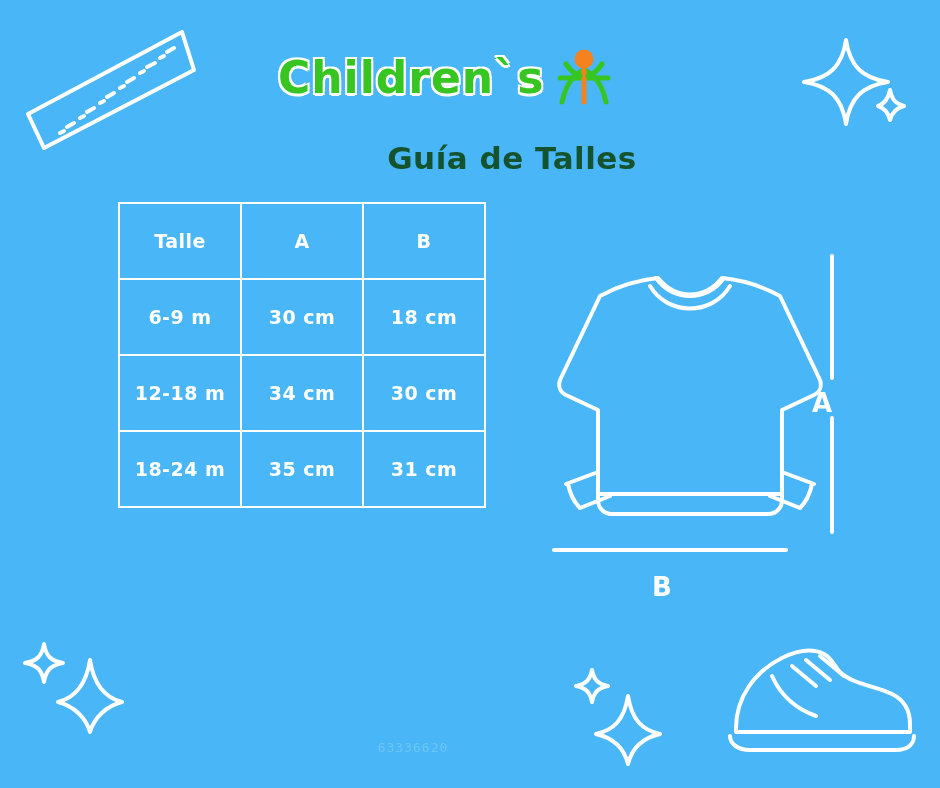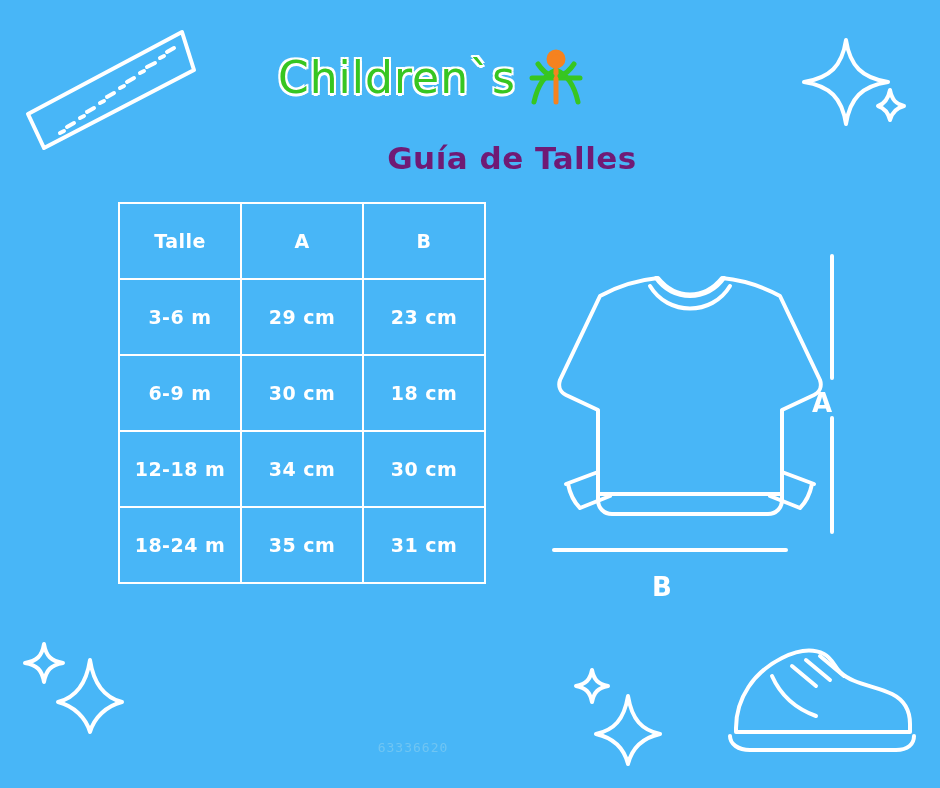--- a/index.html
+++ b/index.html
@@ -25,21 +25,21 @@
   #brand {
     position: absolute;
     left: 278px;
     top: 48px;
     display: flex;
     align-items: center;
     gap: 10px;
   }
   #brand-text {
     font-family: "DejaVu Sans", sans-serif;
-    font-weight: normal;
+    font-weight: bold;
     font-size: 44px;
     letter-spacing: 1px;
     color: #37c621;
     -webkit-text-stroke: 2px #ffffff;
     paint-order: stroke fill;
     text-shadow:
       -2px -2px 0 #ffffff,
        2px -2px 0 #ffffff,
       -2px  2px 0 #ffffff,
        2px  2px 0 #ffffff,
@@ -53,21 +53,21 @@
 
   
   #subtitle {
     position: absolute;
     left: 0;
     top: 140px;
     width: 940px;
     text-align: center;
     padding-left: 84px;
     box-sizing: border-box;
-    color: #701a75;
+    color: #14532d;
     font-size: 31px;
     font-weight: bold;
     letter-spacing: 0.5px;
   }
 
   
   #size-table {
     position: absolute;
     left: 118px;
     top: 202px;
@@ -226,25 +226,20 @@
   <table id="size-table">
     <thead>
       <tr>
         <th>Talle</th>
         <th>A</th>
         <th>B</th>
       </tr>
     </thead>
     <tbody>
       <tr>
-        <td>3-6 m</td>
-        <td>29 cm</td>
-        <td>23 cm</td>
-      </tr>
-      <tr>
         <td>6-9 m</td>
         <td>30 cm</td>
         <td>18 cm</td>
       </tr>
       <tr>
         <td>12-18 m</td>
         <td>34 cm</td>
         <td>30 cm</td>
       </tr>
       <tr>

